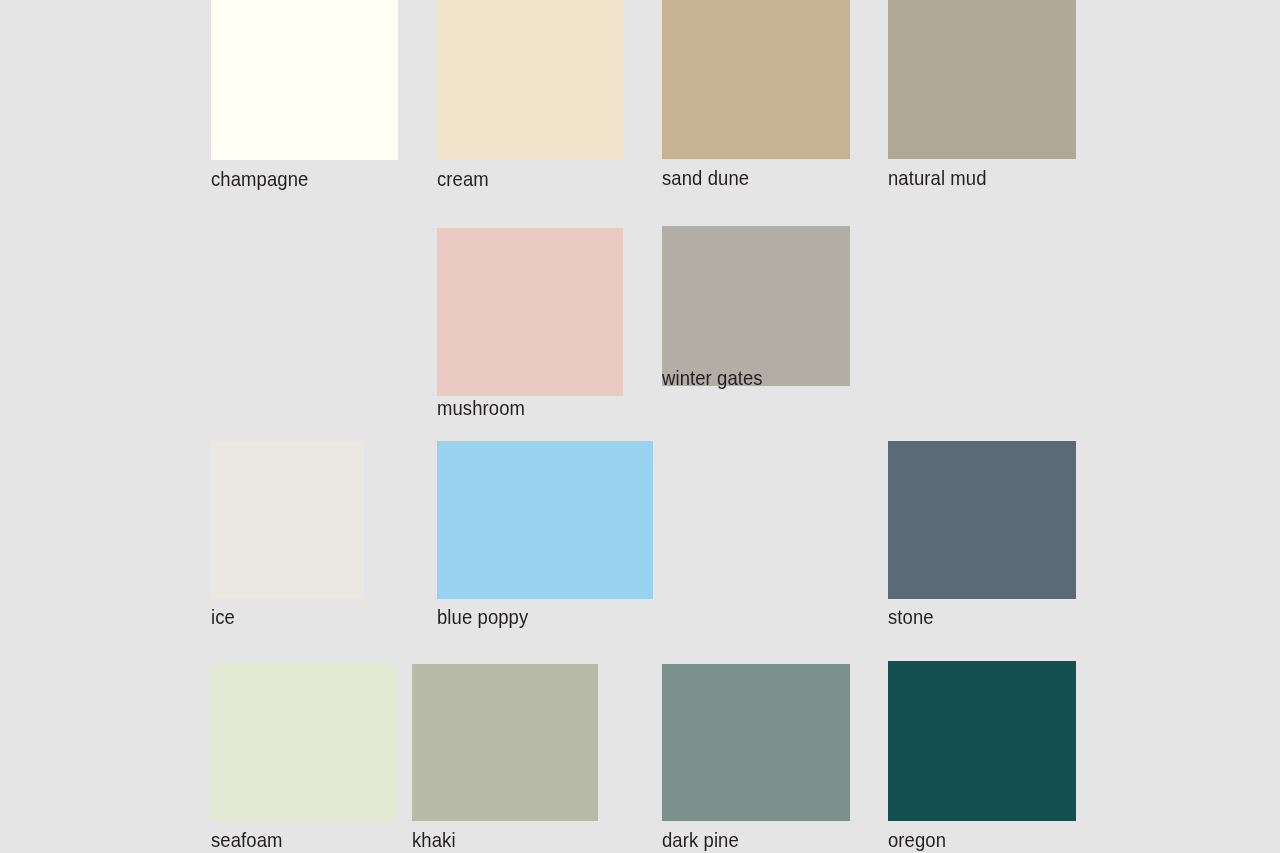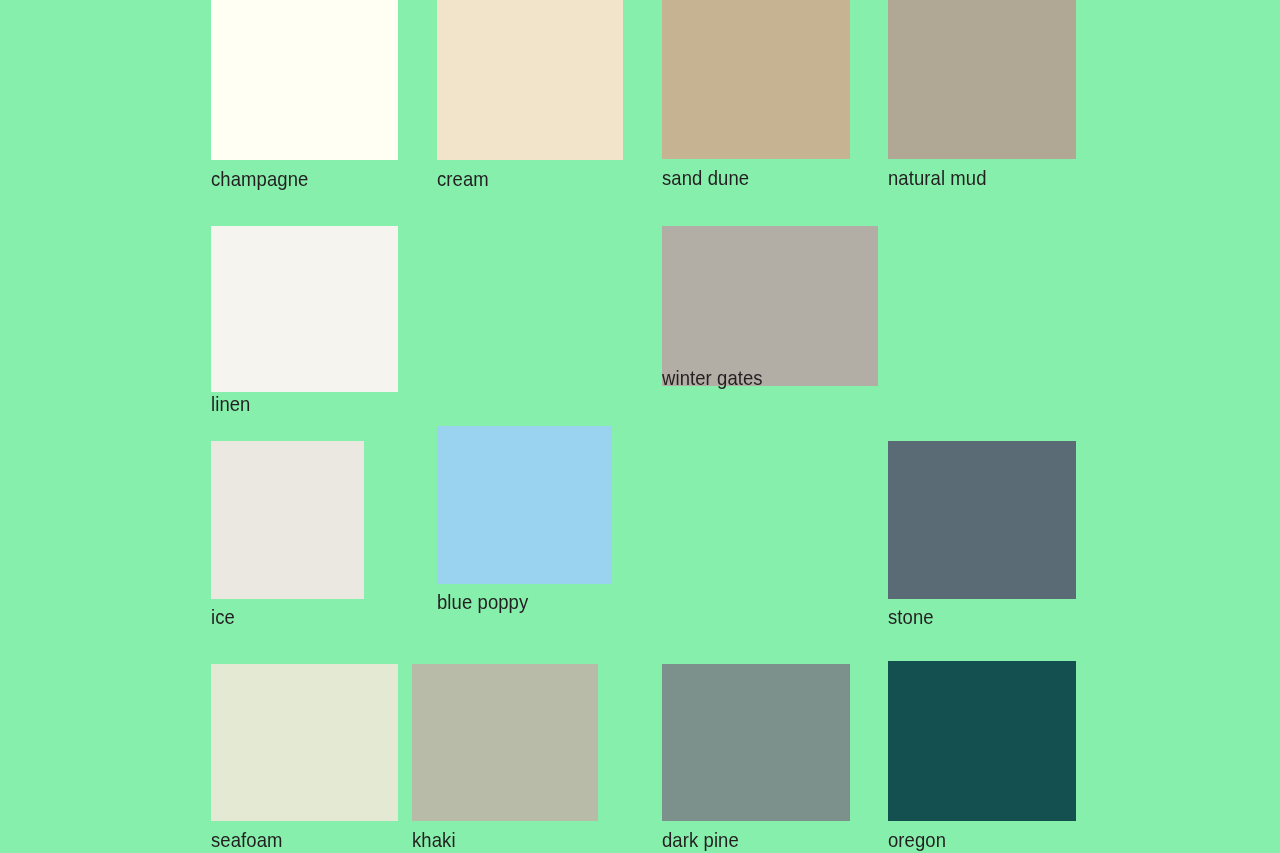--- a/index.html
+++ b/index.html
@@ -39,51 +39,51 @@
     letter-spacing: 0.1px;
     color: #231f20;
     white-space: nowrap;
     transform: scaleX(0.88);
     transform-origin: left center;
   }
 </style>
 </head>
 <body>
 
-<div id="palette-canvas" style="background: #86efac;">
+<div id="palette-canvas" style="background: #e5e5e5;">
 
 <div class="swatch-cell" style="left: 211px; top: -4px; width: 187px; height: 197px;">
       <div class="swatch-chip" style="height: 164px; background: rgb(255, 255, 244);"></div>
       <div class="swatch-label" style="top: 171px;">champagne</div>
     </div>
     <div class="swatch-cell" style="left: 437px; top: -4px; width: 186px; height: 197px;">
       <div class="swatch-chip" style="height: 164px; background: rgb(241, 228, 203);"></div>
       <div class="swatch-label" style="top: 171px;">cream</div>
     </div>
     <div class="swatch-cell" style="left: 662px; top: -4px; width: 188px; height: 196px;">
       <div class="swatch-chip" style="height: 163px; background: rgb(198, 179, 146);"></div>
       <div class="swatch-label" style="top: 170px;">sand dune</div>
     </div>
     <div class="swatch-cell" style="left: 888px; top: -4px; width: 188px; height: 196px;">
       <div class="swatch-chip" style="height: 163px; background: rgb(176, 168, 149);"></div>
       <div class="swatch-label" style="top: 170px;">natural mud</div>
     </div>
-    <div class="swatch-cell" style="left: 211px; top: 226px; width: 187px; height: 192px;">
-      <div class="swatch-chip" style="height: 166px; background: rgb(245, 244, 238);"></div>
-      <div class="swatch-label" style="top: 166px;">linen</div>
+    <div class="swatch-cell" style="left: 437px; top: 228px; width: 186px; height: 194px;">
+      <div class="swatch-chip" style="height: 168px; background: rgb(233, 203, 193);"></div>
+      <div class="swatch-label" style="top: 168px;">mushroom</div>
     </div>
-    <div class="swatch-cell" style="left: 662px; top: 226px; width: 216px; height: 166px;">
+    <div class="swatch-cell" style="left: 662px; top: 226px; width: 188px; height: 166px;">
       <div class="swatch-chip" style="height: 160px; background: rgb(178, 174, 166);"></div>
       <div class="swatch-label" style="top: 140px;">winter gates</div>
     </div>
     <div class="swatch-cell" style="left: 211px; top: 441px; width: 153px; height: 190px; padding-left: 36px;">
       <div class="swatch-chip" style="height: 158px; background: rgb(235, 231, 225);"></div>
       <div class="swatch-label" style="top: 164px;">ice</div>
     </div>
-    <div class="swatch-cell" style="left: 437px; top: 426px; width: 175px; height: 190px;">
+    <div class="swatch-cell" style="left: 437px; top: 441px; width: 216px; height: 190px;">
       <div class="swatch-chip" style="height: 158px; background: rgb(153, 211, 240);"></div>
       <div class="swatch-label" style="top: 164px;">blue poppy</div>
     </div>
     <div class="swatch-cell" style="left: 888px; top: 441px; width: 188px; height: 190px;">
       <div class="swatch-chip" style="height: 158px; background: rgb(91, 107, 117);"></div>
       <div class="swatch-label" style="top: 164px;">stone</div>
     </div>
     <div class="swatch-cell" style="left: 211px; top: 664px; width: 187px; height: 190px; padding-left: 38px;">
       <div class="swatch-chip" style="height: 157px; background: rgb(228, 233, 212);"></div>
       <div class="swatch-label" style="top: 164px;">seafoam</div>

